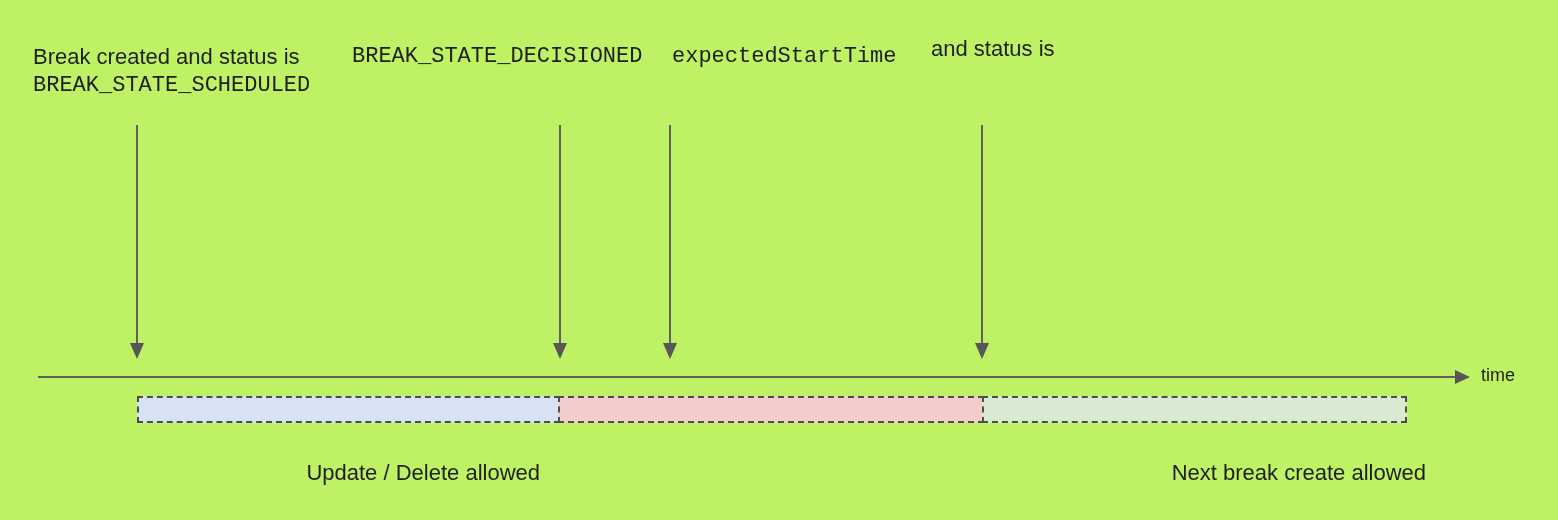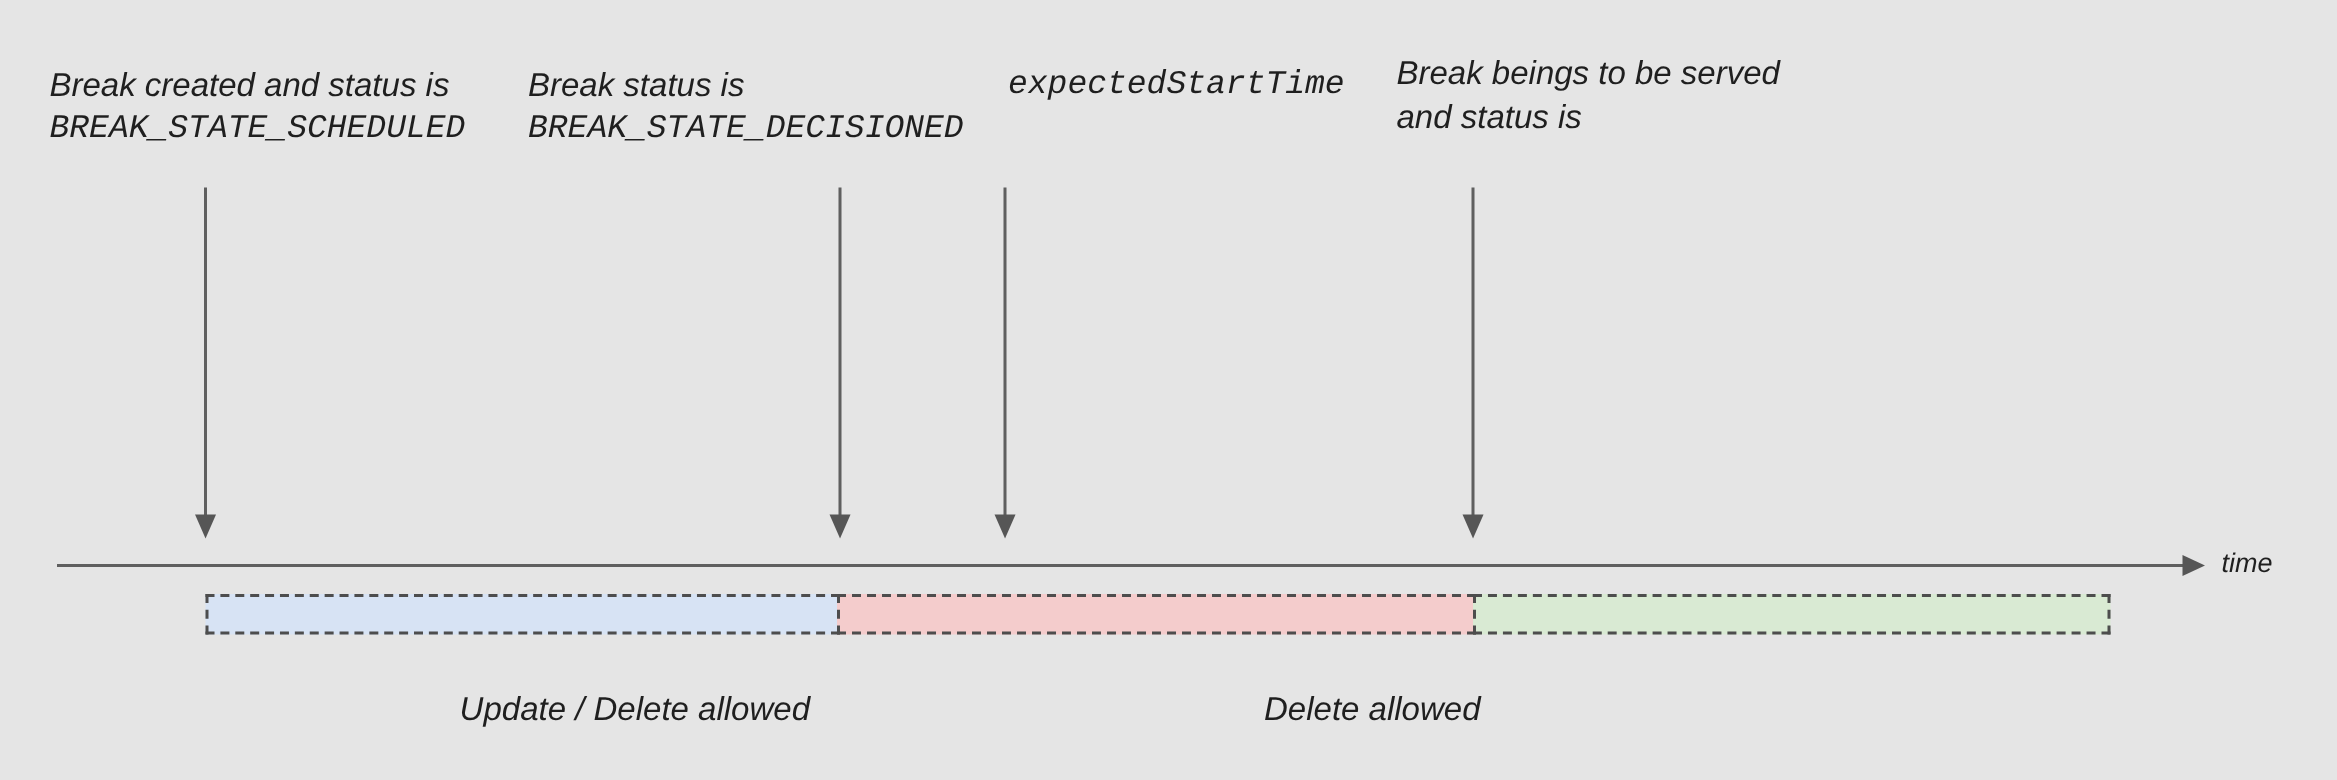--- a/index.html
+++ b/index.html
@@ -1,25 +1,24 @@
 <!DOCTYPE html>
 <html><head>
 <meta charset="utf-8">
 <style>
   * { margin: 0; padding: 0; box-sizing: border-box; }
   html, body { background: #ffffff; }
   .canvas {
     position: relative;
     width: 1558px;
     height: 520px;
-    background: #e5e5e5;
+    background: #bef264;
     font-family: "Liberation Sans", sans-serif;
     color: #1f1f1f;
     overflow: hidden;
-    font-style: italic;
   }
   .ann {
     position: absolute;
     white-space: nowrap;
   }
   .ann .sans {
     font-family: "Liberation Sans", sans-serif;
     font-size: 22px;
     line-height: 29px;
     color: #1f1f1f;
@@ -94,30 +93,28 @@
 <body>
 
 <div class="canvas">
 
   <div class="ann" style="left:33px; top:42px">
     <div class="sans">Break created and status is</div>
     <div class="mono">BREAK_STATE_SCHEDULED</div>
   </div>
 
   <div class="ann" style="left:352px; top:42px">
-    <div class="sans">Break status is</div>
     <div class="mono">BREAK_STATE_DECISIONED</div>
   </div>
 
   <div class="ann" style="left:672px; top:42px">
     <div class="mono">expectedStartTime</div>
   </div>
 
   <div class="ann" style="left:931px; top:34px">
-    <div class="sans">Break beings to be served</div>
     <div class="sans">and status is</div>
   </div>
 
   <div class="varrow" style="left:130px; top:125px; height:234px">
     <div class="vline" style="height:220px"></div>
     <div class="vhead" style="top:218px"></div>
   </div>
 
   <div class="varrow" style="left:553px; top:125px; height:234px">
     <div class="vline" style="height:220px"></div>
@@ -136,15 +133,15 @@
 
   <div class="hline"></div>
   <div class="hhead"></div>
   <div class="time-label">time</div>
 
   <div class="seg" style="left: 137px; width: 423px; background-color: rgb(215, 227, 244);"></div>
   <div class="seg" style="left: 558px; width: 426px; background-color: rgb(244, 204, 204);"></div>
   <div class="seg" style="left: 982px; width: 425px; background-color: rgb(217, 234, 211);"></div>
 
   <div class="seg-label" style="left:120px; width:420px">Update / Delete allowed</div>
-  <div class="seg-label" style="left:567px; width:420px">Delete allowed</div>
+  <div class="seg-label" style="left:1006px; width:420px">Next break create allowed</div>
 
 </div>
 
 </body></html>

